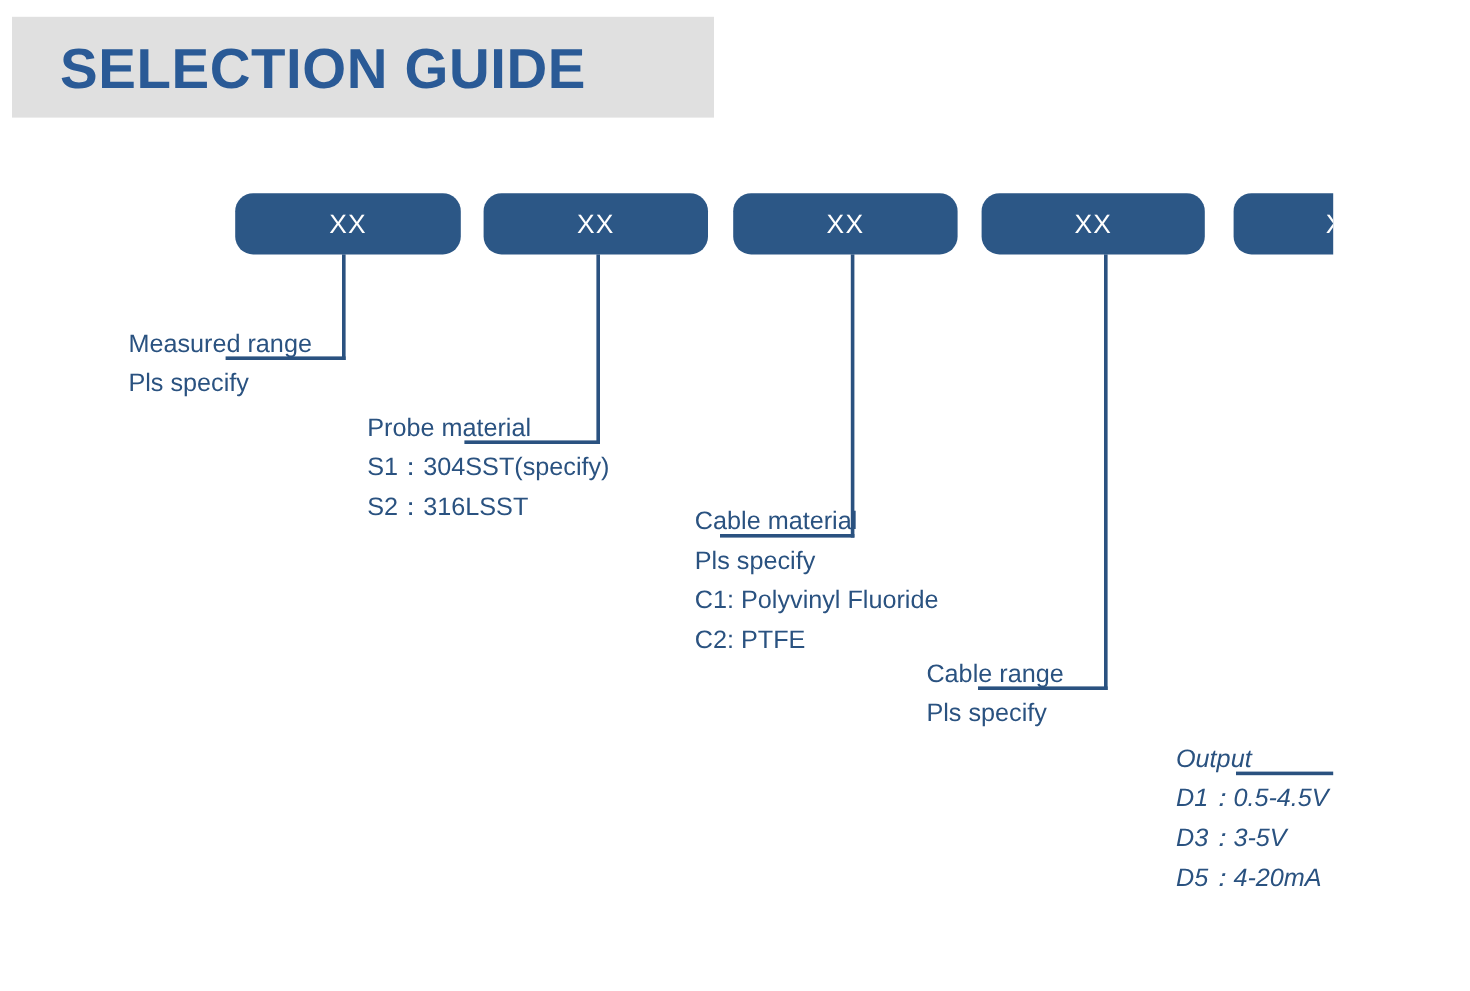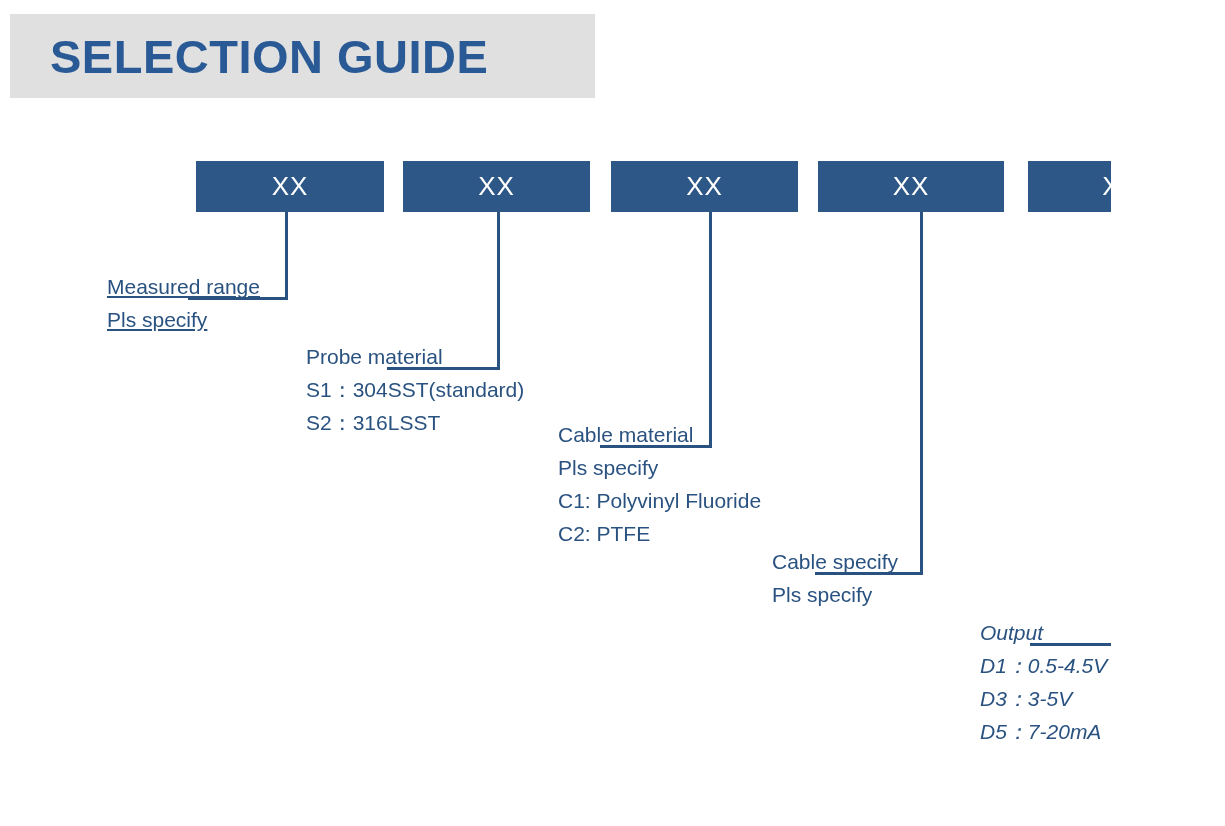--- a/index.html
+++ b/index.html
@@ -41,24 +41,25 @@
     white-space: nowrap;
   }
 
   
   .code-box {
     position: absolute;
     top: 161px;
     height: 51px;
     background: #2c5786;
     color: #ffffff;
-    font-size: 26px;
+    font-size: 22px;
     line-height: 51px;
     text-align: center;
     letter-spacing: 1px;
+    border-radius: 15px;
   }
 
   
   .conn-v {
     position: absolute;
     width: 3px;
     background: #2a5280;
   }
   .conn-h {
     position: absolute;
@@ -107,43 +108,43 @@
 
   <div class="conn-v" style="left:709px; top:212px; height:236px;"></div>
   <div class="conn-h" style="left:600px; top:445px; width:112px;"></div>
 
   <div class="conn-v" style="left:920px; top:212px; height:363px;"></div>
   <div class="conn-h" style="left:815px; top:572px; width:108px;"></div>
 
   <div class="conn-v" style="left:1138px; top:212px; height:434px;"></div>
   <div class="conn-h" style="left:1030px; top:643px; width:111px;"></div>
 
-  <div class="label-group" style="left:107px; top:270px;text-decoration:underline;">
+  <div class="label-group" style="left:107px; top:270px;">
     <span class="group-title">Measured range</span>
     <span class="opt">Pls specify</span>
   </div>
 
   <div class="label-group" style="left:306px; top:340px;">
     <span class="group-title">Probe material</span>
-    <span class="opt">S1：304SST(standard)</span>
+    <span class="opt">S1：304SST(specify)</span>
     <span class="opt">S2：316LSST</span>
   </div>
 
-  <div class="label-group" style="left:558px; top:418px;">
+  <div class="label-group" style="left:579px; top:418px;">
     <span class="group-title">Cable material</span>
     <span class="opt">Pls specify</span>
     <span class="opt">C1: Polyvinyl Fluoride</span>
     <span class="opt">C2: PTFE</span>
   </div>
 
   <div class="label-group" style="left:772px; top:545px;">
-    <span class="group-title">Cable specify</span>
+    <span class="group-title">Cable range</span>
     <span class="opt">Pls specify</span>
   </div>
 
   <div class="label-group" style="left:980px; top:616px;font-style:italic;">
     <span class="group-title">Output</span>
     <span class="opt">D1：0.5-4.5V</span>
     <span class="opt">D3：3-5V</span>
-    <span class="opt">D5：7-20mA</span>
+    <span class="opt">D5：4-20mA</span>
   </div>
 
 </div>
 
 </body></html>

